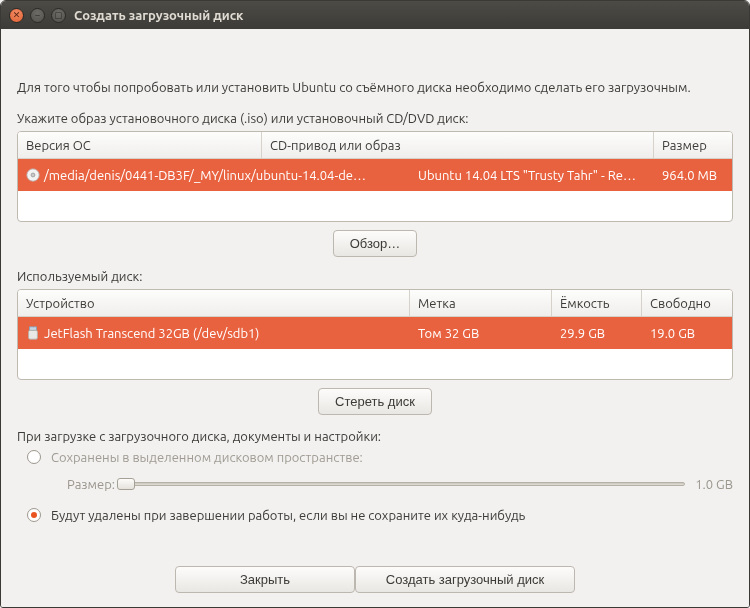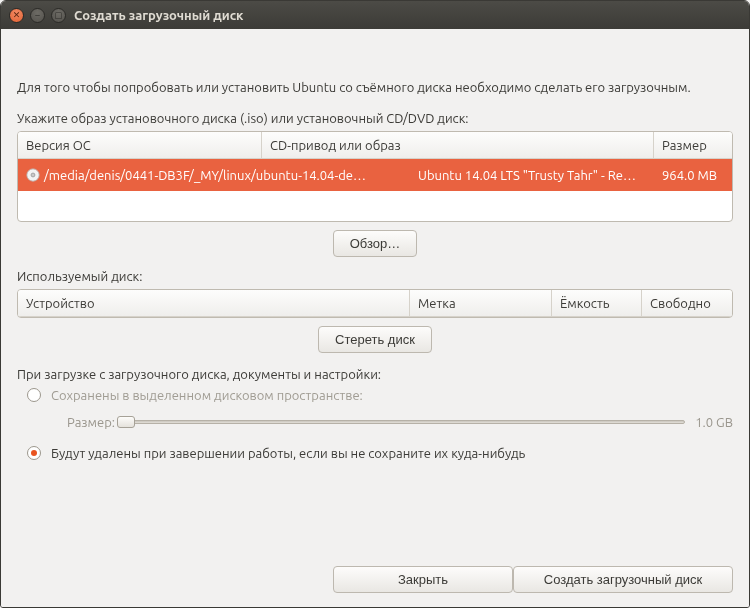--- a/index.html
+++ b/index.html
@@ -152,21 +152,21 @@
     left: 0%;
     top: 50%;
     transform: translate(-50%,-50%);
     width: 18px; height: 12px;
     background: linear-gradient(to bottom,#fdfcfa,#e5e2dc);
     border: 1px solid #a6a197;
     border-radius: 3px;
   }
   .footer {
     display: flex;
-    justify-content: flex-end;
+    justify-content: center;
     margin-top: auto;
     padding-top: 12px;
   }
   .footer .btn { min-width: 180px; }
   .footer .btn.secondary { min-width: 180px; }
   .disk-ico, .usb-ico {
     width: 14px; height: 14px;
     display: inline-block;
     margin-right: 4px;
     vertical-align: -2px;
@@ -216,20 +216,33 @@
     </div>
 
     <div class="label">Используемый диск:</div>
     <div class="table-wrap">
       <div class="thead">
         <div class="th" style="flex:0 0 392px">Устройство</div>
         <div class="th" style="flex:1">Метка</div>
         <div class="th" style="flex:0 0 90px">Ёмкость</div>
         <div class="th" style="flex:0 0 90px">Свободно</div>
       </div>
+      <div class="tbody">
+        <div class="trow selected">
+          <div class="td" style="flex:0 0 392px">
+            <svg class="usb-ico" viewBox="0 0 16 16">
+                <rect x="4" y="1" width="8" height="4" fill="#c7d5e3" stroke="#8aa0b6"></rect>
+                <rect x="3" y="5" width="10" height="10" rx="1.5" fill="#e9e9e7" stroke="#b2b2ad"></rect>
+              </svg><span>JetFlash Transcend 32GB (/dev/sdb1)</span>
+          </div>
+          <div class="td" style="flex:1">Том 32 GB</div>
+          <div class="td" style="flex:0 0 90px">29.9 GB</div>
+          <div class="td" style="flex:0 0 90px">19.0 GB</div>
+        </div>
+      </div>
     </div>
     <div class="btn-row">
       <button class="btn">Стереть диск</button>
     </div>
 
     <div class="section-label">При загрузке с загрузочного диска, документы и настройки:</div>
 
     <div class="radio-row">
       <span class="radio"></span>
       <span class="disabled-text">Сохранены в выделенном дисковом пространстве:</span>

